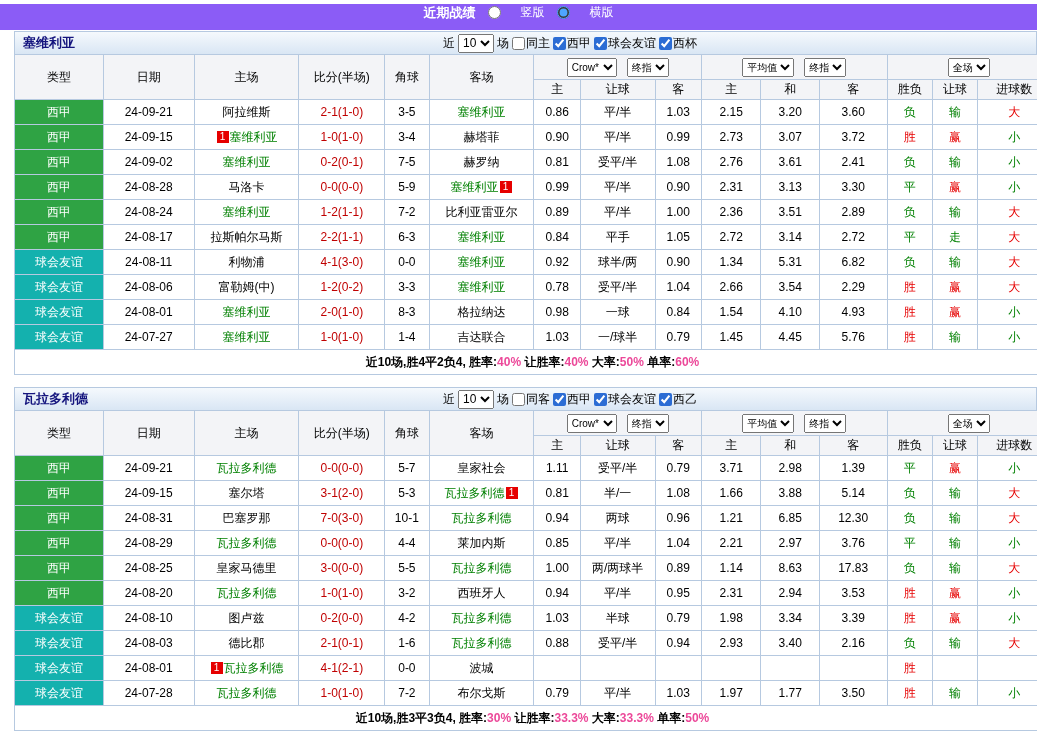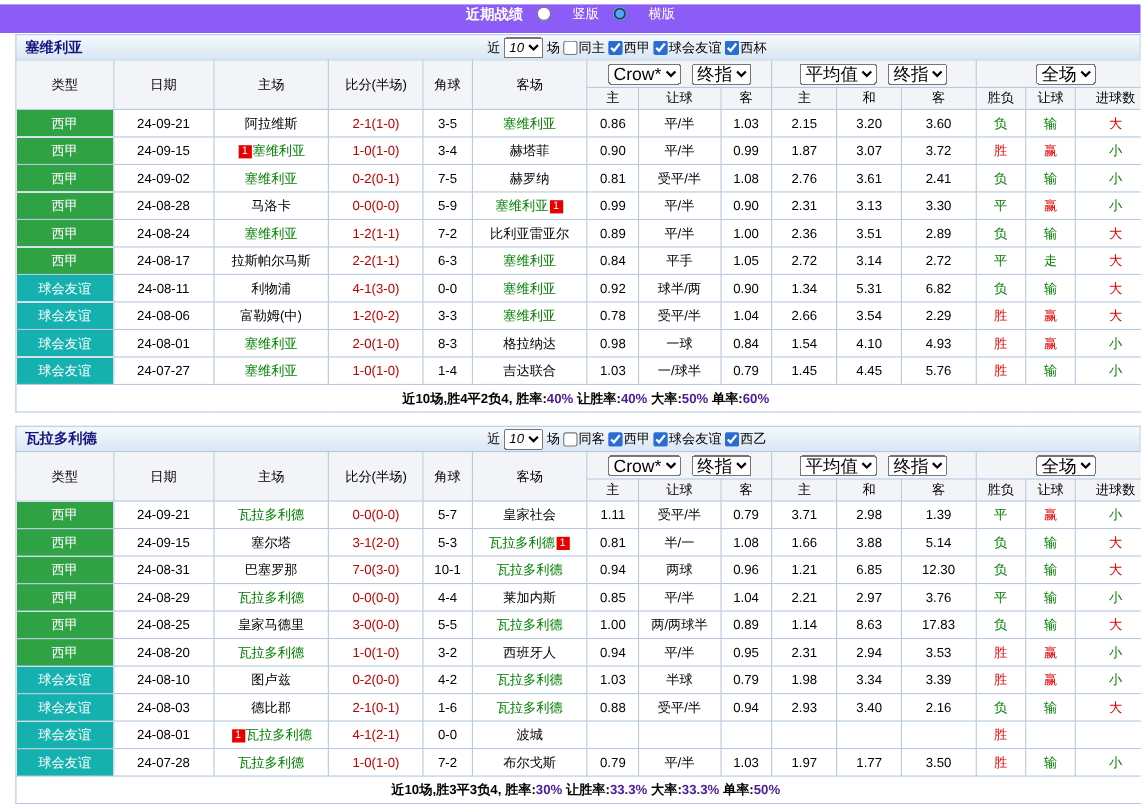--- a/index.html
+++ b/index.html
@@ -39,52 +39,52 @@
   .team-name { font-weight: bold; font-size: 13px; color: #15157e; }
   .filters {
     position: absolute;
     left: 428px;
     display: flex;
     align-items: center;
     gap: 3px;
     font-size: 12px;
     white-space: nowrap;
   }
-  .filters select { font-size: 12px; height: 19px; font-style: italic; }
+  .filters select { font-size: 12px; height: 19px; }
   .cb { display: inline-flex; align-items: center; gap: 1px; cursor: pointer; justify-content: flex-end; }
   .cb input { width: 13px; height: 13px; accent-color: #2b6cd4; }
   
   table.stats-table {
     border-collapse: collapse;
     table-layout: fixed;
     width: 1037px;
     font-size: 12px;
     text-align: center;
   }
   .stats-table th, .stats-table td {
     border: 1px solid #b6c9e0;
     padding: 0 2px;
     overflow: hidden;
     white-space: nowrap;
   }
   .stats-table thead th { background: #f3f4f7; font-weight: normal; color: #000; }
   .stats-table tr.group-row th { height: 25px; }
   .stats-table tr.sub-row th { height: 20px; }
   .stats-table tbody td { height: 25px; background: #fff; }
-  .group-th select { font-size: 16px; height: 19px; margin: 0 5px; }
+  .group-th select { font-size: 10px; height: 19px; margin: 0 5px; }
   td.comp.league { background: #2fa344; color: #fff; }
   td.comp.friendly { background: #14b1ae; color: #fff; }
   .team { cursor: pointer; }
   .team.focus { color: #008000; }
   td.score { color: #c00000; }
   td.res-red { color: #e60000; }
   td.res-green { color: #008000; }
   td.summary { height: 25px; background: #fff; }
   .summary span { white-space: pre; font-weight: bold; }
-  .sum-red { color: #4c1d95; }
+  .sum-red { color: #ec4899; }
   .badge1 {
     display: inline-block;
     width: 12px; height: 12px; line-height: 12px;
     background: #e60000; color: #fff;
     font-size: 10px; text-align: center;
     vertical-align: 1px;
     margin: 0 1px;
   }
 </style>
 </head>
@@ -191,21 +191,21 @@
           <tr>
             <td class="comp league">西甲</td>
             <td>24-09-15</td>
             <td class="teamcell"><span class="badge1">1</span><span class="team focus">塞维利亚</span></td>
             <td class="score">1-0(1-0)</td>
             <td>3-4</td>
             <td class="teamcell"><span class="team">赫塔菲</span></td>
             <td>0.90</td>
             <td>平/半</td>
             <td>0.99</td>
-            <td>1.87</td>
+            <td>2.73</td>
             <td>3.07</td>
             <td>3.72</td>
             <td class="res-red">胜</td>
             <td class="res-red">赢</td>
             <td class="res-green">小</td>
           </tr>
           <tr>
             <td class="comp league">西甲</td>
             <td>24-09-02</td>
             <td class="teamcell"><span class="team focus">塞维利亚</span></td>

